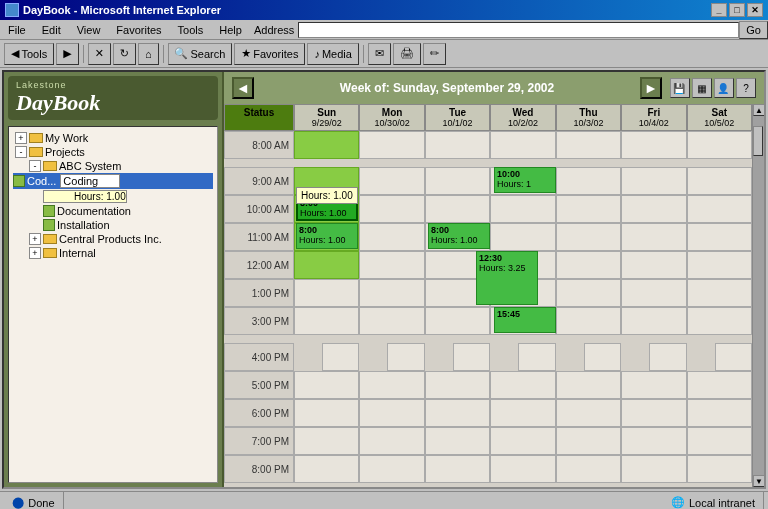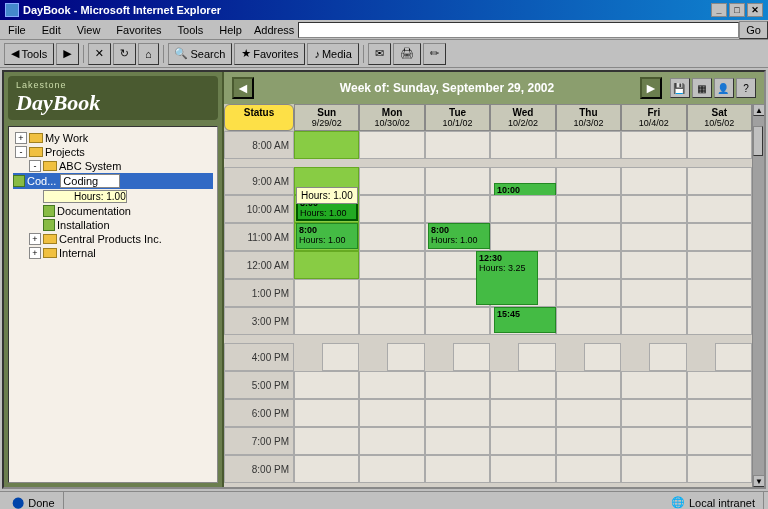--- a/index.html
+++ b/index.html
@@ -126,21 +126,21 @@
     .cal-body { flex: 1; display: flex; flex-direction: column; overflow: hidden; }
 
     .col-header {
       background: #c8c8b8;
       border: 1px solid #888;
       text-align: center;
       padding: 2px;
       font-size: 10px;
       font-weight: bold;
     }
-    .col-header.status { background: #fde047; border-radius: 6px; }
+    .col-header.status { background: #4d7c0f; }
 
     .time-label {
       background: #d4d0c8;
       border: 1px solid #aaa;
       display: flex;
       align-items: center;
       justify-content: flex-end;
       padding-right: 4px;
       font-size: 10px;
       height: 28px;
@@ -401,21 +401,21 @@
               </div>
               <div style="display: grid; grid-template-columns: 70px repeat(7, 1fr); height: 28px; position: relative; z-index: 1;">
                 <div class="time-label">9:00 AM</div>
                 <div class="cal-cell" style="background: rgb(136, 204, 68); border: 1px solid rgb(102, 170, 34);"></div>
                 <div class="cal-cell"></div>
                 <div class="cal-cell"></div>
                 <div class="cal-cell"></div>
                 <div class="cal-cell"></div>
                 <div class="cal-cell"></div>
                 <div class="cal-cell"></div>
-                <div class="event-block" style="left: 270px; top: 16px; width: 62px; height: 20px;"><strong>10:00</strong><br>Hours: 1</div>
+                <div class="event-block" style="left: 270px; top: 0px; width: 62px; height: 26px;"><strong>10:00</strong><br>Hours: 1</div>
               </div>
               <div style="display: grid; grid-template-columns: 70px repeat(7, 1fr); height: 28px; position: relative; z-index: 1;">
                 <div class="time-label">10:00 AM</div>
                 <div class="cal-cell" style="background: rgb(136, 204, 68); border: 1px solid rgb(102, 170, 34);"></div>
                 <div class="cal-cell"></div>
                 <div class="cal-cell"></div>
                 <div class="cal-cell"></div>
                 <div class="cal-cell"></div>
                 <div class="cal-cell"></div>
                 <div class="cal-cell"></div>

